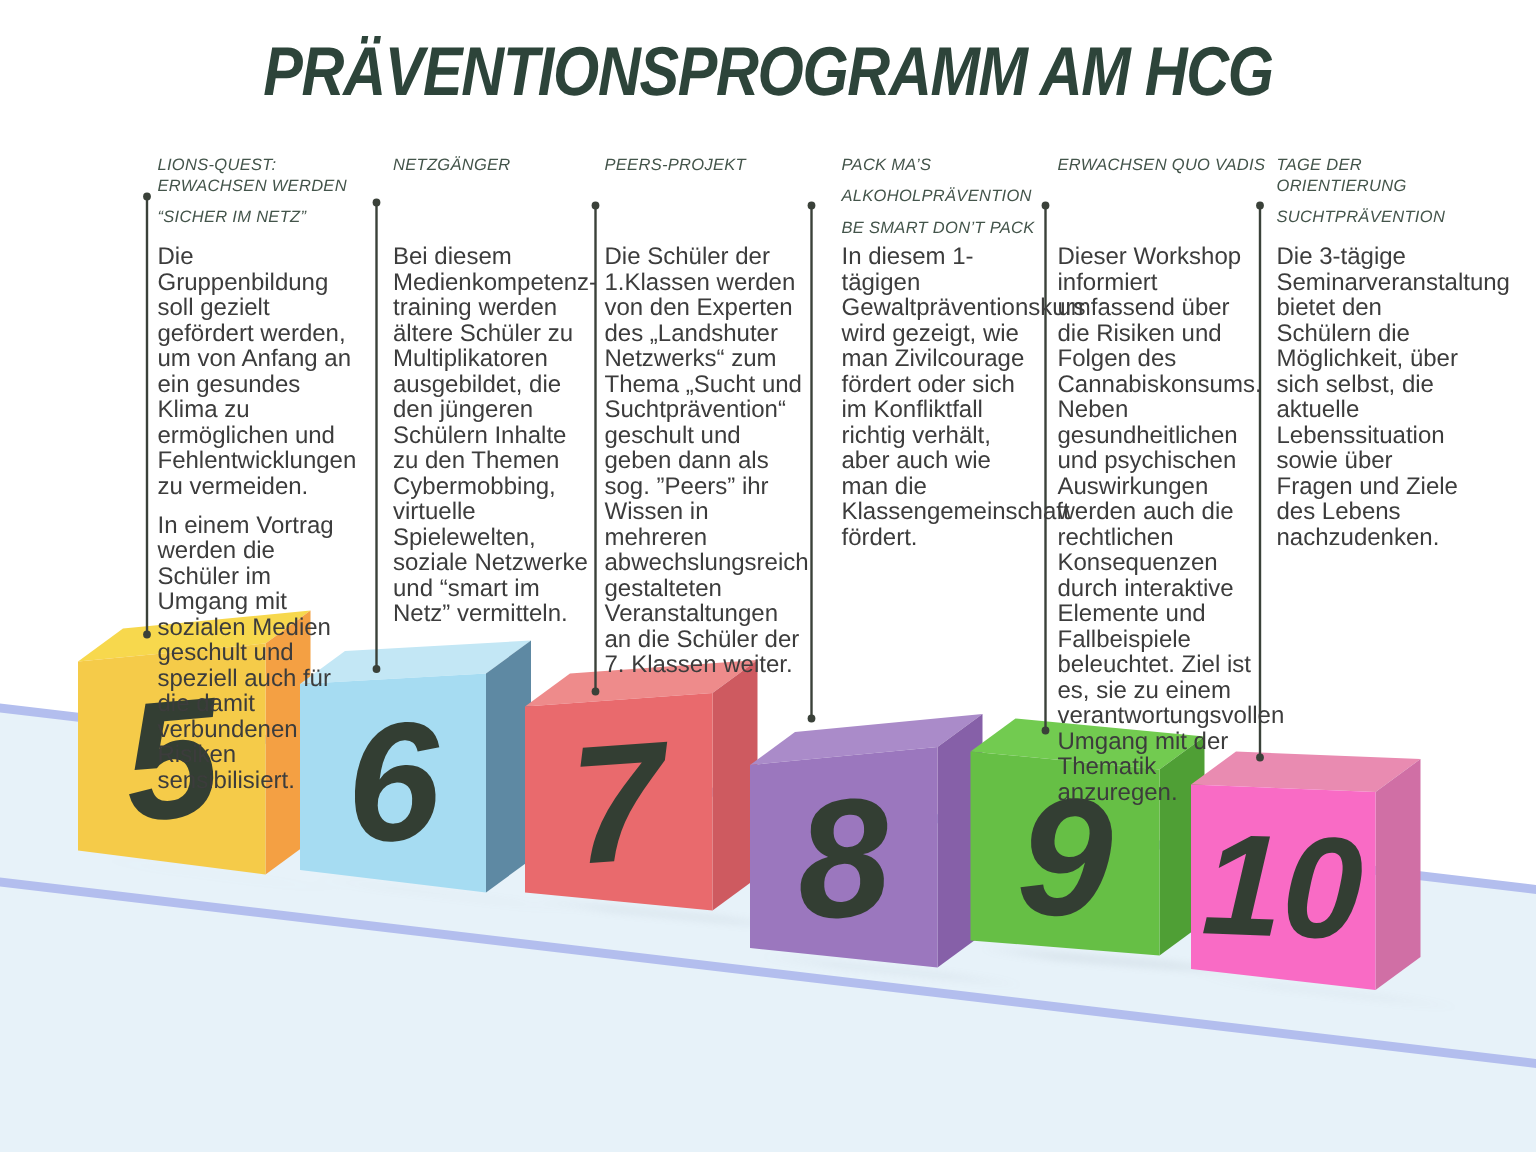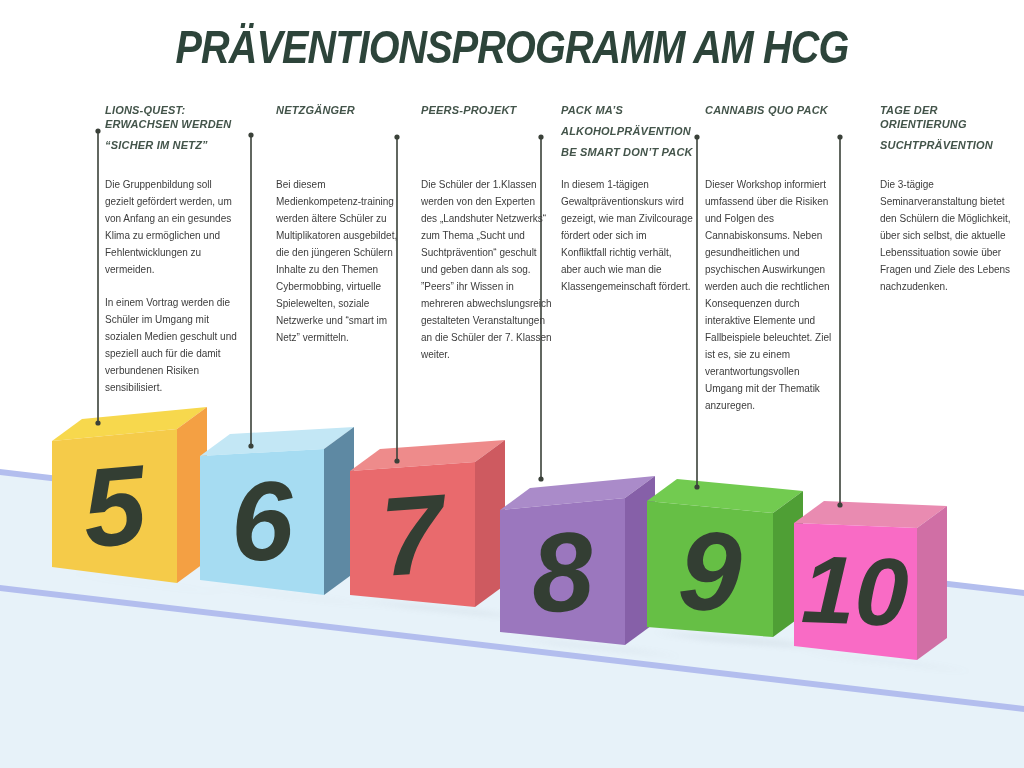--- a/index.html
+++ b/index.html
@@ -10,26 +10,26 @@
   .scene{position:absolute;left:0;top:0;width:1024px;height:768px;}
   .page-title{
     position:absolute;top:20px;left:0;width:1024px;text-align:center;
     font-size:46px;font-weight:bold;font-style:italic;
     color:#2D443A;letter-spacing:-1px;transform:scaleX(0.86);
     white-space:nowrap;
   }
   .col{position:absolute;top:103px;z-index:3;}
   .col .heads{height:57px;}
   .col .head{
-    font-size:11px;line-height:14px;font-weight:bold;font-style:italic;
+    font-size:11px;line-height:14px;font-weight:normal;font-style:italic;
     color:#43544A;letter-spacing:0.2px;margin:0 0 7px 0;
   }
   .col p{
-    font-size:10px;line-height:17px;color:#3C3C3C;
-    margin:16px 0 9px 0;width:132px;
+    font-size:16px;line-height:17px;color:#3C3C3C;
+    margin:3px 0 9px 0;width:132px;
   }
   .num{
     font-family:"Liberation Sans",sans-serif;
     font-weight:bold;font-style:italic;text-anchor:middle;
   }
 </style>
 </head>
 <body>
 
 <div class="canvas">
@@ -124,51 +124,51 @@
 
   <div class="col" style="left:105px;width:145px">
     <div class="heads">
       <div class="head">LIONS-QUEST: ERWACHSEN WERDEN</div>
       <div class="head">“SICHER IM NETZ”</div>
     </div>
     <p>Die Gruppenbildung soll gezielt gefördert werden, um von Anfang an ein gesundes Klima zu ermöglichen und Fehlentwicklungen zu vermeiden.</p>
     <p>In einem Vortrag werden die Schüler im Umgang mit sozialen Medien geschult und speziell auch für die damit verbundenen Risiken sensibilisiert.</p>
   </div>
 
-  <div class="col" style="left:276px;width:140px">
+  <div class="col" style="left:262px;width:140px">
     <div class="heads">
       <div class="head">NETZGÄNGER</div>
     </div>
     <p>Bei diesem Medienkompetenz-training werden ältere Schüler zu Multiplikatoren ausgebildet, die den jüngeren Schülern Inhalte zu den Themen Cybermobbing, virtuelle Spielewelten, soziale Netzwerke und “smart im Netz” vermitteln.</p>
   </div>
 
-  <div class="col" style="left:421px;width:140px">
+  <div class="col" style="left:403px;width:140px">
     <div class="heads">
       <div class="head">PEERS-PROJEKT</div>
     </div>
     <p>Die Schüler der 1.Klassen werden von den Experten des „Landshuter Netzwerks“ zum Thema „Sucht und Suchtprävention“ geschult und geben dann als sog. ”Peers” ihr Wissen in mehreren abwechslungsreich gestalteten Veranstaltungen an die Schüler der 7. Klassen weiter.</p>
   </div>
 
   <div class="col" style="left:561px;width:148px">
     <div class="heads">
       <div class="head">PACK MA’S</div>
       <div class="head">ALKOHOLPRÄVENTION</div>
       <div class="head">BE SMART DON’T PACK</div>
     </div>
     <p>In diesem 1-tägigen Gewaltpräventionskurs wird gezeigt, wie man Zivilcourage fördert oder sich im Konfliktfall richtig verhält, aber auch wie man die Klassengemeinschaft fördert.</p>
   </div>
 
   <div class="col" style="left:705px;width:142px">
     <div class="heads">
-      <div class="head">CANNABIS QUO PACK</div>
+      <div class="head">ERWACHSEN QUO VADIS</div>
     </div>
     <p>Dieser Workshop informiert umfassend über die Risiken und Folgen des Cannabiskonsums. Neben gesundheitlichen und psychischen Auswirkungen werden auch die rechtlichen Konsequenzen durch interaktive Elemente und Fallbeispiele beleuchtet.  Ziel ist es, sie zu einem verantwortungsvollen Umgang mit der Thematik anzuregen.</p>
   </div>
 
-  <div class="col" style="left:880px;width:145px">
+  <div class="col" style="left:851px;width:145px">
     <div class="heads">
       <div class="head">TAGE DER ORIENTIERUNG</div>
       <div class="head">SUCHTPRÄVENTION</div>
     </div>
     <p>Die 3-tägige Seminarveranstaltung bietet den Schülern die Möglichkeit, über sich selbst, die aktuelle Lebenssituation sowie über Fragen und Ziele des Lebens nachzudenken.</p>
   </div>
 
 </div>
 
 </body></html>

